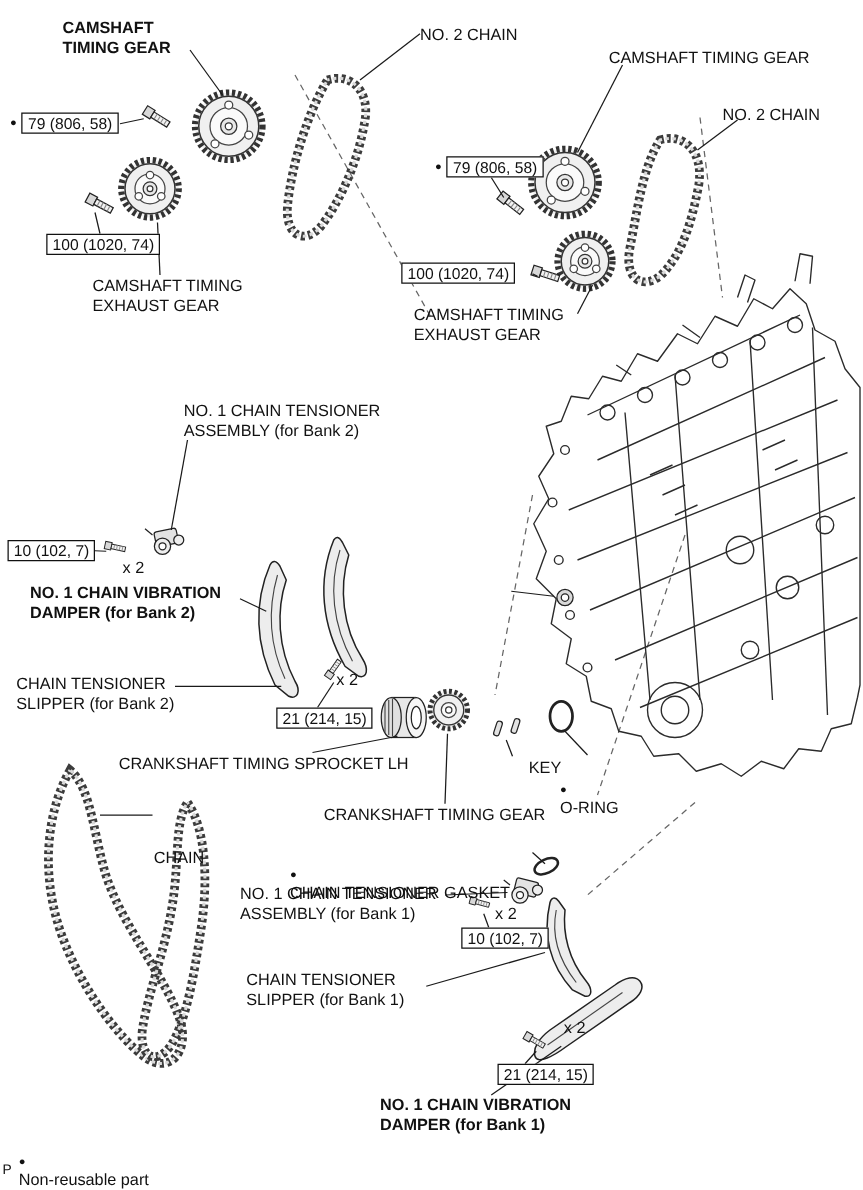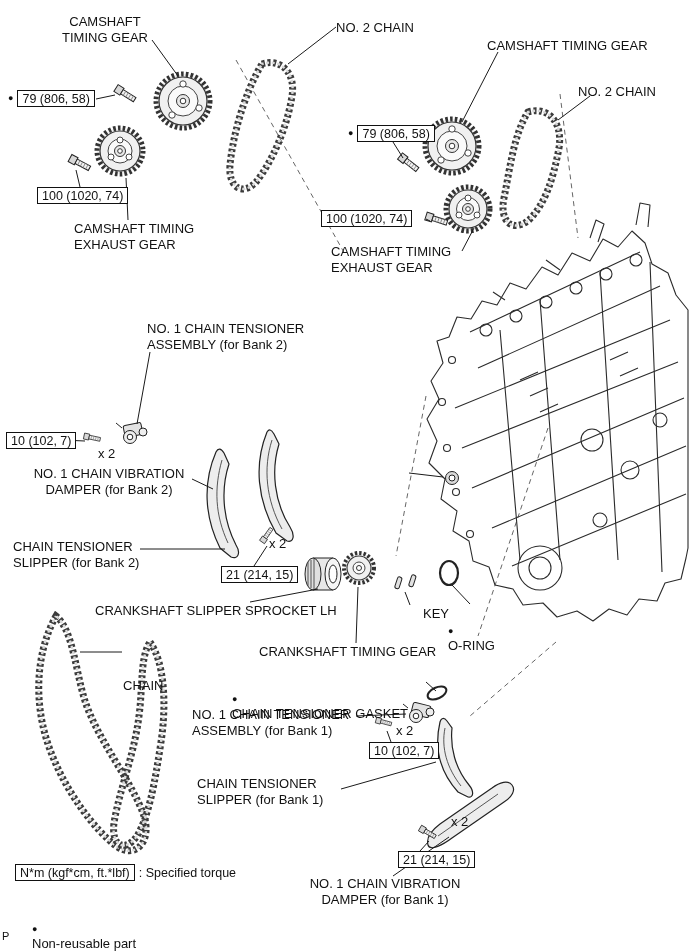--- a/index.html
+++ b/index.html
@@ -4,21 +4,21 @@
 <style>
   * { box-sizing: border-box; }
   html, body { margin: 0; padding: 0; background: #fff; }
   .canvas {
     position: relative; width: 690px; height: 952px; background: #fff;
     font-family: "Liberation Sans", "DejaVu Sans", sans-serif; color: #111;
     overflow: hidden;
   }
   .art { position: absolute; left: 0; top: 0; }
   .lbl { position: absolute; font-size: 13px; line-height: 1.22; white-space: pre-line; }
-  .ctr { text-align: center; }
+  .ctr { text-align: left; font-weight: bold; }
   .torque { position: absolute; display: flex; align-items: center; gap: 4px; font-size: 12.5px; }
   .box { border: 1.2px solid #111; padding: 0.5px 4px; background: #fff; white-space: nowrap; }
   .bullet { font-size: 9px; line-height: 1; }
   .pgmark { position: absolute; font-size: 11px; }
   .chain-outer { fill: none; stroke: #3c3c3c; stroke-width: 7; stroke-dasharray: 3 2.6; }
   .chain-inner { fill: none; stroke: #d9d9d9; stroke-width: 2.4; stroke-dasharray: 3 2.6; stroke-dashoffset: 1.4; }
   .dash { fill: none; stroke: #666; stroke-width: 1; stroke-dasharray: 5 4; }
   .ldr  { stroke: #1a1a1a; stroke-width: 1; fill: none; }
   .blade { fill: #ededed; stroke: #222; stroke-width: 1.2; }
   .thin { stroke: #444; stroke-width: 0.9; fill: none; }
@@ -284,21 +284,21 @@
 DAMPER (for Bank 2)</div>
 
 
   <div class="lbl" style="left:13px;top:539px">CHAIN TENSIONER
 SLIPPER (for Bank 2)</div>
   <div class="lbl" style="left:269px;top:536px">x 2</div>
   <div class="torque" style="left:221px;top:566px">
     <span class="box">21 (214, 15)</span>
   </div>
 
-  <div class="lbl" style="left:95px;top:603px">CRANKSHAFT SLIPPER SPROCKET LH</div>
+  <div class="lbl" style="left:95px;top:603px">CRANKSHAFT TIMING SPROCKET LH</div>
   <div class="lbl" style="left:423px;top:606px">KEY</div>
   <div class="lbl" style="left:448px;top:606px">
     <span class="bullet">●</span>
     <span>O-RING</span>
   </div>
 
   <div class="lbl" style="left:123px;top:678px">CHAIN</div>
   <div class="lbl" style="left:232px;top:674px">
     <span class="bullet">●</span>
     <span>CHAIN TENSIONER GASKET</span>
@@ -315,24 +315,20 @@
 
   <div class="lbl" style="left:197px;top:776px">CHAIN TENSIONER
 SLIPPER (for Bank 1)</div>
   <div class="lbl" style="left:451px;top:814px">x 2</div>
   <div class="torque" style="left:398px;top:851px">
     <span class="box">21 (214, 15)</span>
   </div>
   <div class="lbl ctr" style="left:304px;top:876px;width:162px">NO. 1 CHAIN VIBRATION
 DAMPER (for Bank 1)</div>
 
-  <div class="torque" style="left:15px;top:864px">
-    <span class="box">N*m (kgf*cm, ft.*lbf)</span>
-    <span>: Specified torque</span>
-  </div>
-  <div class="lbl" style="left:32px;top:904px">
+  <div class="lbl" style="left:15px;top:904px">
     <span class="bullet">●</span>
     <span>Non-reusable part</span>
   </div>
 
   <div class="pgmark" style="left:2px;top:930px">P</div>
 
 </div>
 
 </body></html>

